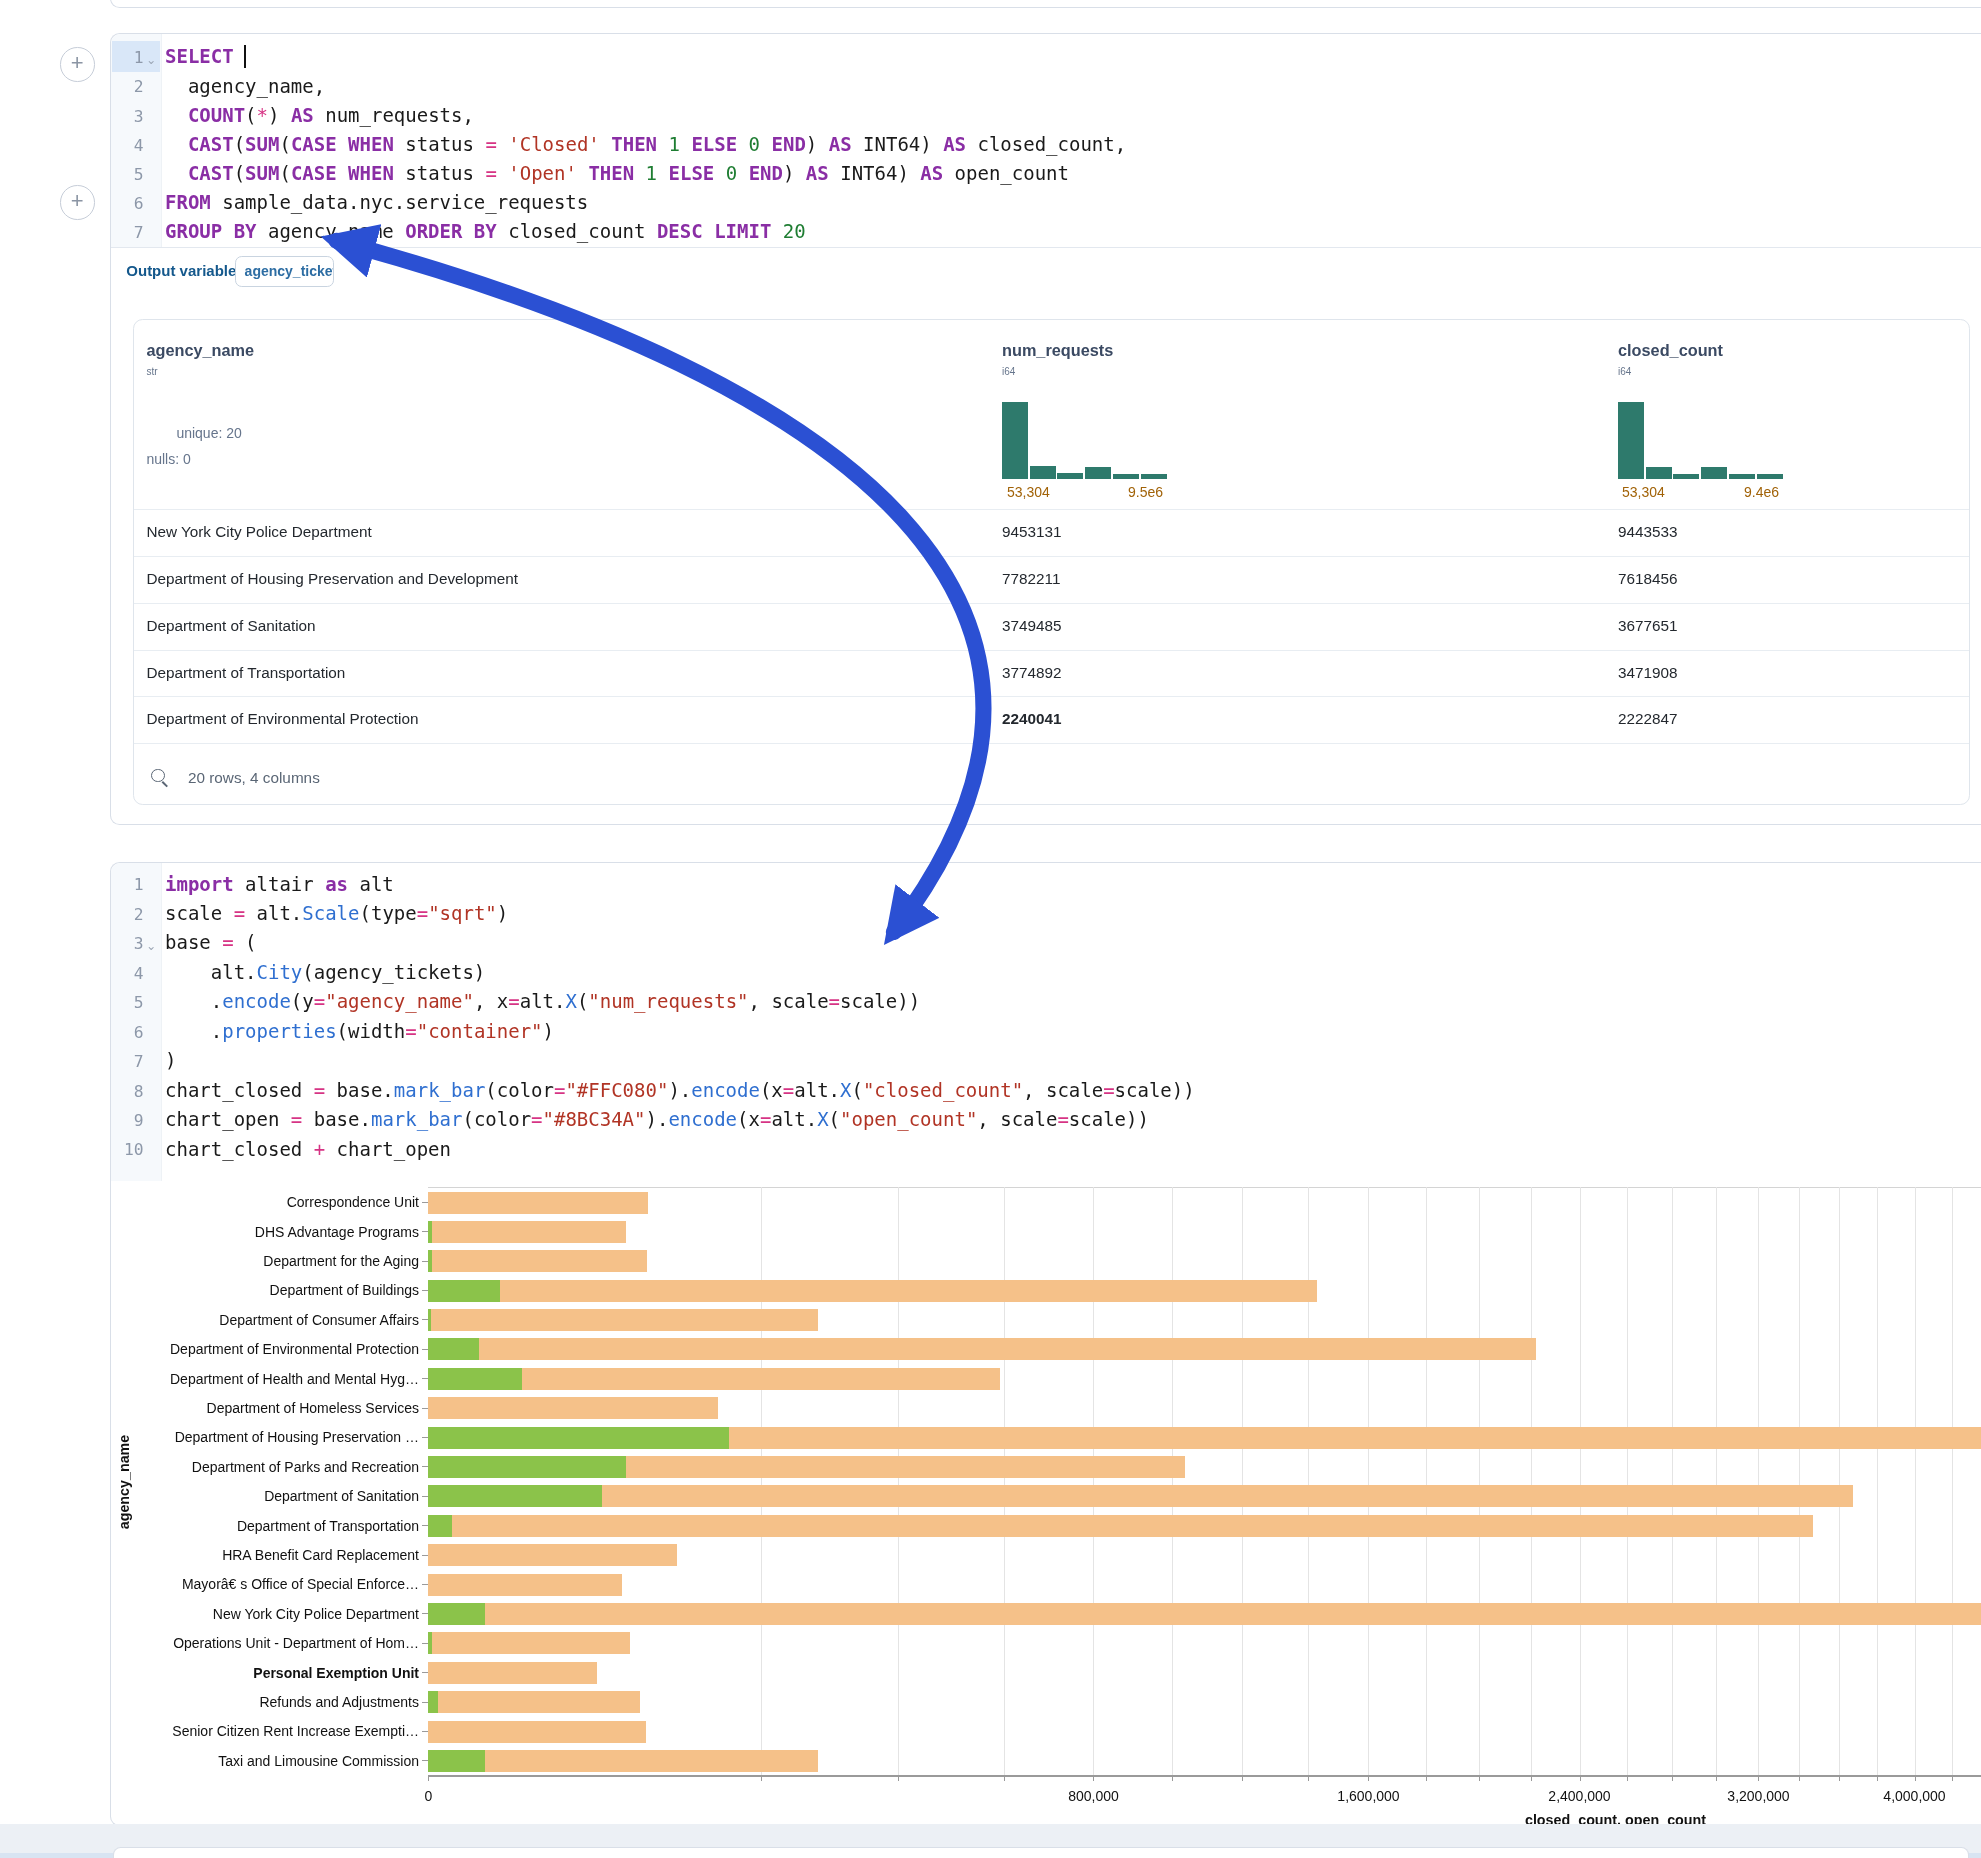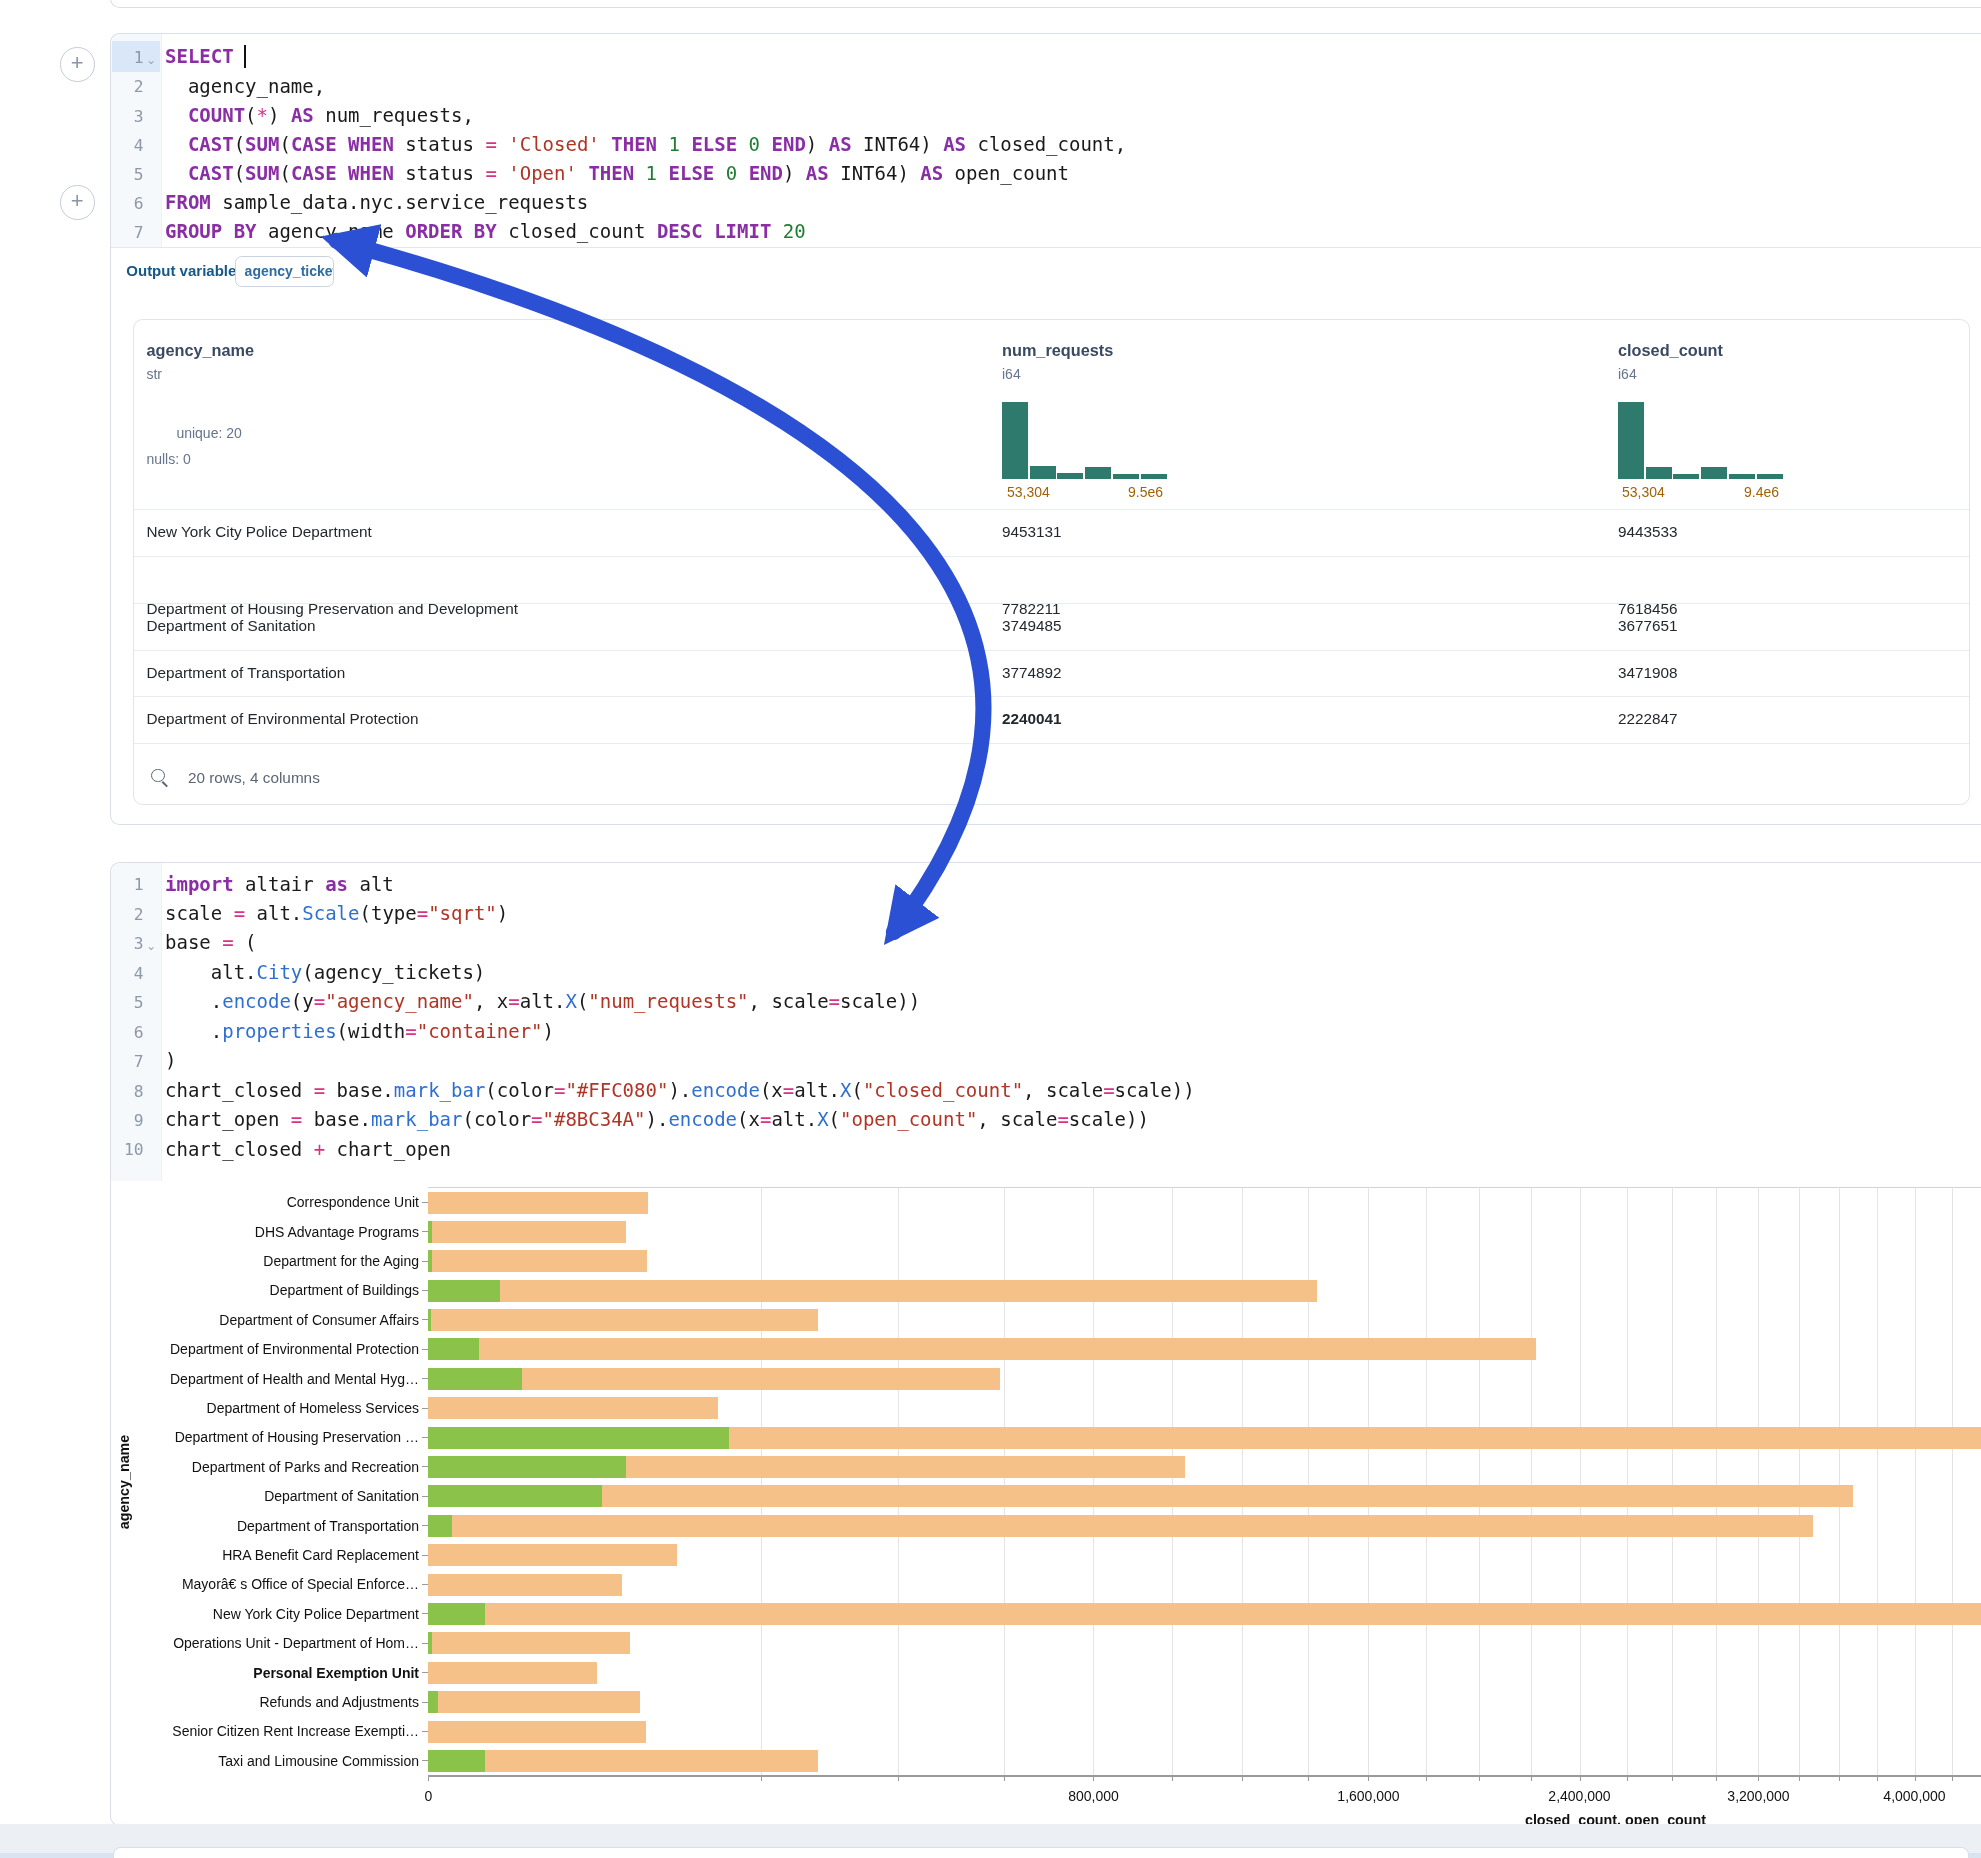--- a/index.html
+++ b/index.html
@@ -27,21 +27,21 @@
   .plusbtn{position:absolute;width:32.5px;height:32.5px;border:1.4px solid #c6cdd8;border-radius:50%;
            background:#fff;color:#8b95a4;font-size:22px;line-height:30px;text-align:center;cursor:pointer;}
   
   .outlabel{font-size:15px;font-weight:bold;color:#14588c;}
   .pill{position:absolute;border:1.4px solid #c9d4e0;border-radius:6.7px;background:#fff;
         color:#2d6da3;font-weight:bold;font-size:14px;line-height:28px;padding:0 8.6px;
         overflow:hidden;white-space:nowrap;}
   
   .card{position:absolute;border:1.4px solid #dfe5ec;border-radius:9.6px;background:#fff;}
   .colname{font-size:16.3px;font-weight:bold;color:#3b4a63;}
-  .coltype{font-size:14px;color:#66758c;}
+  .coltype{font-size:10px;color:#66758c;}
   .colstat{font-size:14px;color:#66758c;}
   .histlab{font-size:14px;color:#a16207;}
   .sep{position:absolute;left:0;right:0;height:1px;background:#e8edf2;}
   .rowtext{position:absolute;font-size:15.3px;color:#23282e;white-space:nowrap;}
   .footer-text{font-size:15.3px;color:#5a6675;}
   
   .gline{position:absolute;width:1px;background:#e4e4e4;}
   .bar{position:absolute;height:22px;}
   .ytick{position:absolute;width:5.7px;height:1px;background:#9a9a9a;}
   .xtick{position:absolute;width:1px;height:5.7px;background:#9a9a9a;}
@@ -120,21 +120,21 @@
 
       <div class="sep" style="top:189px;"></div>
 
       <div id="table-rows" style="position:absolute;left:0;top:189px;right:0;height:234px;">
           <div style="position: absolute; left: 0px; right: 0px; top: 0px; height: 47px;">
             <div class="rowtext" style="left: 12.4px; top: 14.3px;">New York City Police Department</div>
             <div class="rowtext" style="left: 868px; top: 14.3px;">9453131</div>
             <div class="rowtext" style="left: 1484px; top: 14.3px;">9443533</div>
           </div>
           <div class="sep" style="top: 47px;"></div>
-          <div style="position: absolute; left: 0px; right: 0px; top: 47px; height: 47px; margin-top: 30px;">
+          <div style="position: absolute; left: 0px; right: 0px; top: 47px; height: 47px;">
             <div class="rowtext" style="left: 12.4px; top: 14.3px;">Department of Housing Preservation and Development</div>
             <div class="rowtext" style="left: 868px; top: 14.3px;">7782211</div>
             <div class="rowtext" style="left: 1484px; top: 14.3px;">7618456</div>
           </div>
           <div class="sep" style="top: 94px;"></div>
           <div style="position: absolute; left: 0px; right: 0px; top: 94px; height: 47px;">
             <div class="rowtext" style="left: 12.4px; top: 14.3px;">Department of Sanitation</div>
             <div class="rowtext" style="left: 868px; top: 14.3px;">3749485</div>
             <div class="rowtext" style="left: 1484px; top: 14.3px;">3677651</div>
           </div>

